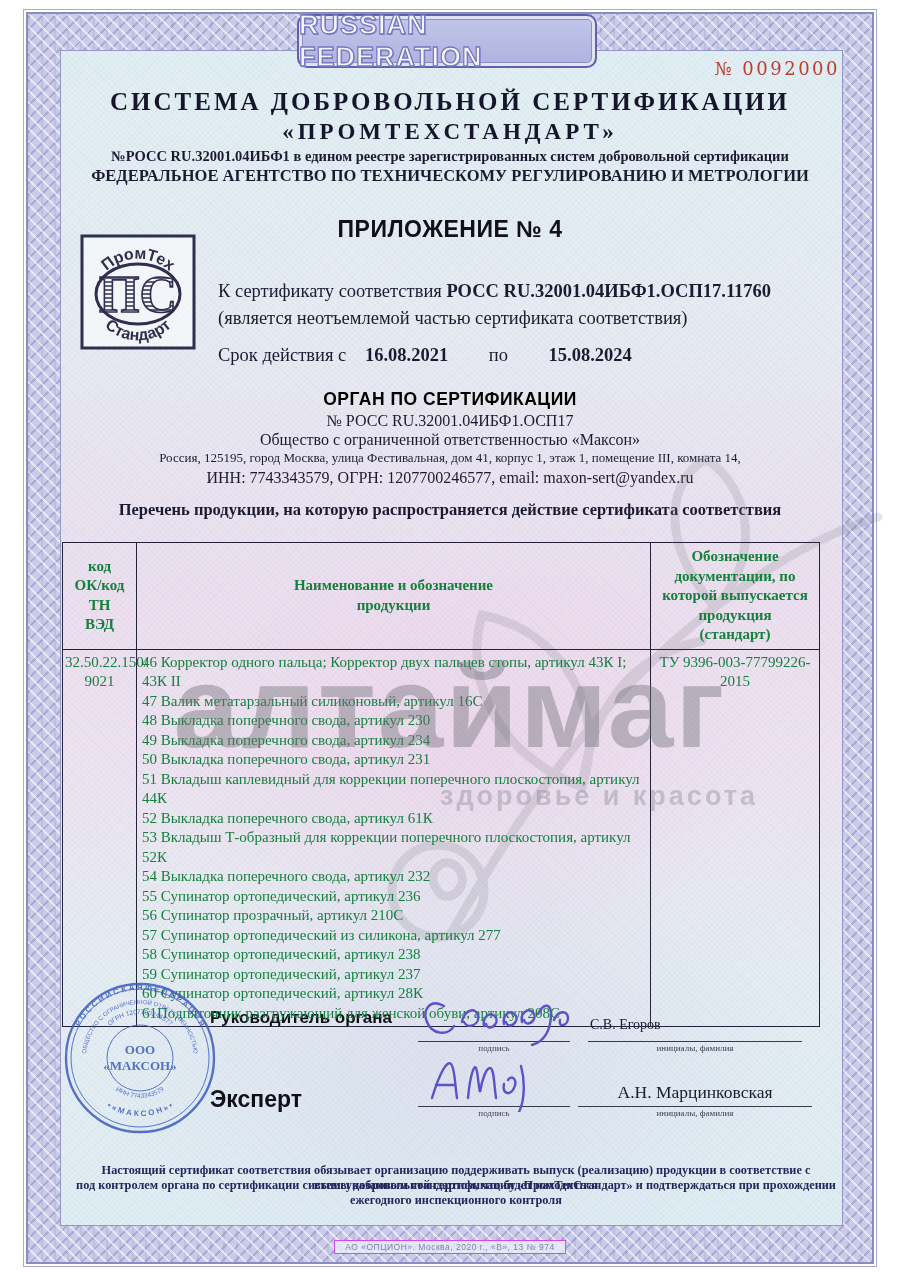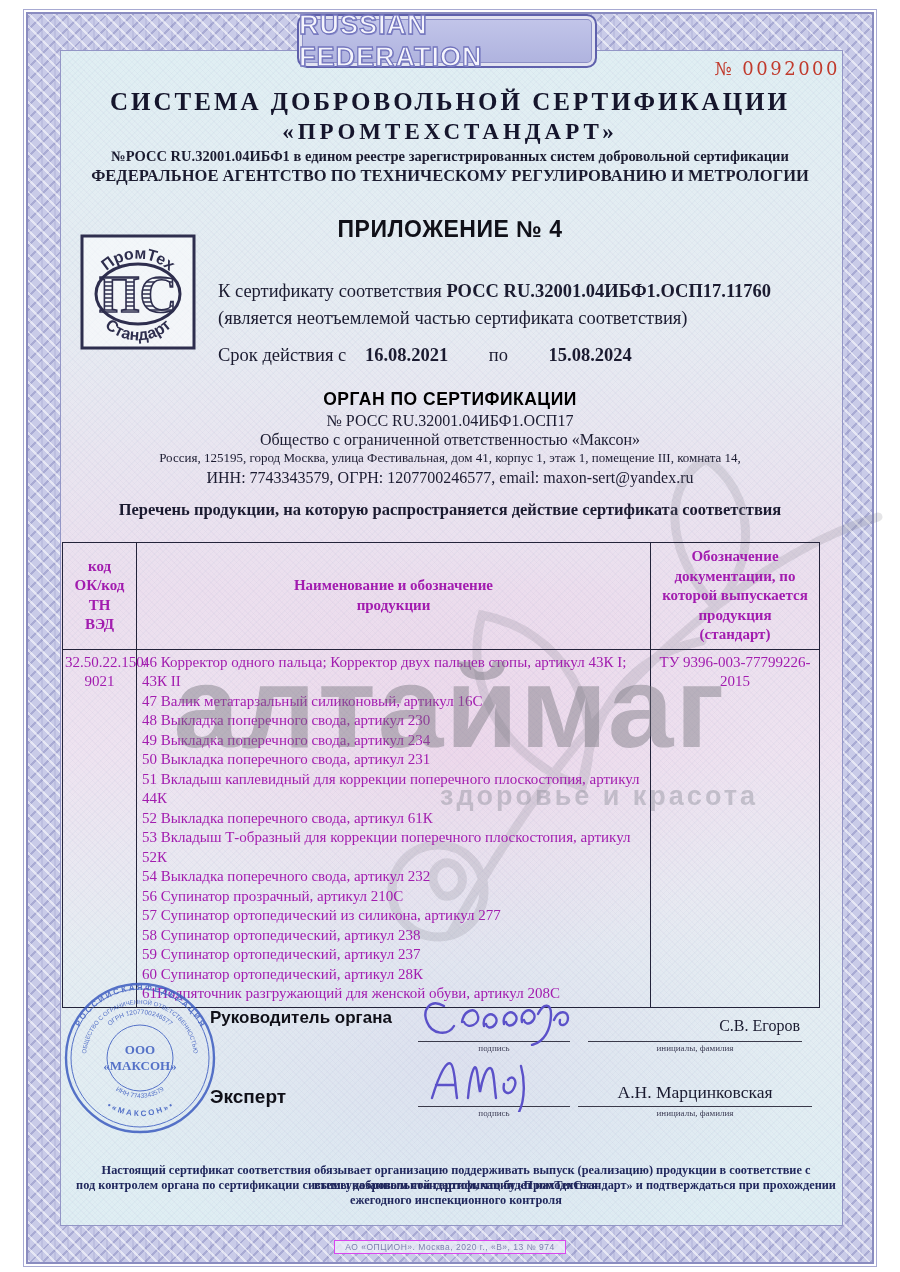--- a/index.html
+++ b/index.html
@@ -55,37 +55,37 @@
   .org-h{left:0;right:0;top:389px;font-weight:bold;font-size:17.5px;letter-spacing:.5px;color:#000000;}
   .org-n{left:0;right:0;top:412px;font-size:16px;}
   .org-nm{left:0;right:0;top:431px;font-size:16px;}
   .org-ad{left:0;right:0;top:450px;font-size:13px;}
   .org-rq{left:0;right:0;top:469px;font-size:16px;}
 
   .plist{left:0;right:0;top:500px;font-weight:bold;font-size:16.5px;}
 
   .tbl{position:absolute;left:62px;top:542px;width:756px;z-index:2;
        border:1.5px solid #23233a;display:grid;grid-template-columns:74px 514px 1fr;
-       font-size:15px;line-height:19.5px;color:#a21caf;}
+       font-size:15px;line-height:19.5px;color:#15803d;}
   .tbl .hc{border-bottom:1.5px solid #23233a;font-weight:bold;text-align:center;
        display:flex;align-items:center;justify-content:center;padding:4px 2px;min-height:88px;}
   .tbl .c1{border-right:1.5px solid #23233a;}
   .tbl .c2{border-right:1.5px solid #23233a;}
   .tbl .bc{padding:3px 2px;min-height:312px;}
   .tbl .b1{text-align:center;}
   .tbl .b2{padding-left:5px;padding-right:8px;}
   .tbl .b3{text-align:center;}
 
   .sig-label1{left:210px;top:1008px;font-weight:bold;font-size:17px;color:#101018;}
-  .sig-label2{left:210px;top:1086px;font-weight:bold;font-size:19px;color:#101018;text-align:right;}
+  .sig-label2{left:210px;top:1086px;font-weight:bold;font-size:23px;color:#101018;text-align:right;}
   .sigline{position:absolute;border-top:1.2px solid #3a3a4a;text-align:center;
            font-size:9px;color:#3c3c54;padding-top:1px;}
   .sl1{left:418px;top:1041px;width:152px;}
   .sl2{left:418px;top:1106px;width:152px;}
-  .nm1{left:590px;top:1017px;width:210px;font-size:16px;text-align:right;}
+  .nm1{left:590px;top:1017px;width:210px;font-size:14px;text-align:left;}
   .nm2{left:580px;top:1082px;width:230px;font-size:17.5px;text-align:center;}
   .nl1{left:588px;top:1041px;width:214px;}
   .nl2{left:578px;top:1106px;width:234px;}
   .sig-svg{position:absolute;z-index:3;}
 
   .stamp{position:absolute;left:62px;top:980px;width:156px;height:156px;z-index:3;opacity:.85;}
 
   .foot1{left:64px;right:52px;top:1163px;font-weight:bold;font-size:12.3px;color:#20275c;line-height:15px;}
   .foot2{left:64px;right:52px;top:1178px;font-weight:bold;font-size:12.3px;color:#20275c;line-height:15px;}
 
@@ -188,20 +188,21 @@
     <div class="bc b2 c2">
       <div>46 Корректор одного пальца; Корректор двух пальцев стопы, артикул 43К I; 43К II</div>
       <div>47 Валик метатарзальный силиконовый, артикул 16С</div>
       <div>48 Выкладка поперечного свода, артикул 230</div>
       <div>49 Выкладка поперечного свода, артикул 234</div>
       <div>50 Выкладка поперечного свода, артикул 231</div>
       <div>51 Вкладыш каплевидный для коррекции поперечного плоскостопия, артикул 44К</div>
       <div>52 Выкладка поперечного свода, артикул 61К</div>
       <div>53 Вкладыш Т-образный для коррекции поперечного плоскостопия, артикул 52К</div>
       <div>54 Выкладка поперечного свода, артикул 232</div>
+      <div>55 Супинатор ортопедический, артикул 236</div>
       <div>56 Супинатор прозрачный, артикул 210С</div>
       <div>57 Супинатор ортопедический из силикона, артикул 277</div>
       <div>58 Супинатор ортопедический, артикул 238</div>
       <div>59 Супинатор ортопедический, артикул 237</div>
       <div>60 Супинатор ортопедический, артикул 28К</div>
       <div>61Подпяточник разгружающий для женской обуви, артикул 208С</div>
     </div>
     <div class="bc b3 pre">ТУ 9396-003-77799226-
 2015</div>
   </div>

